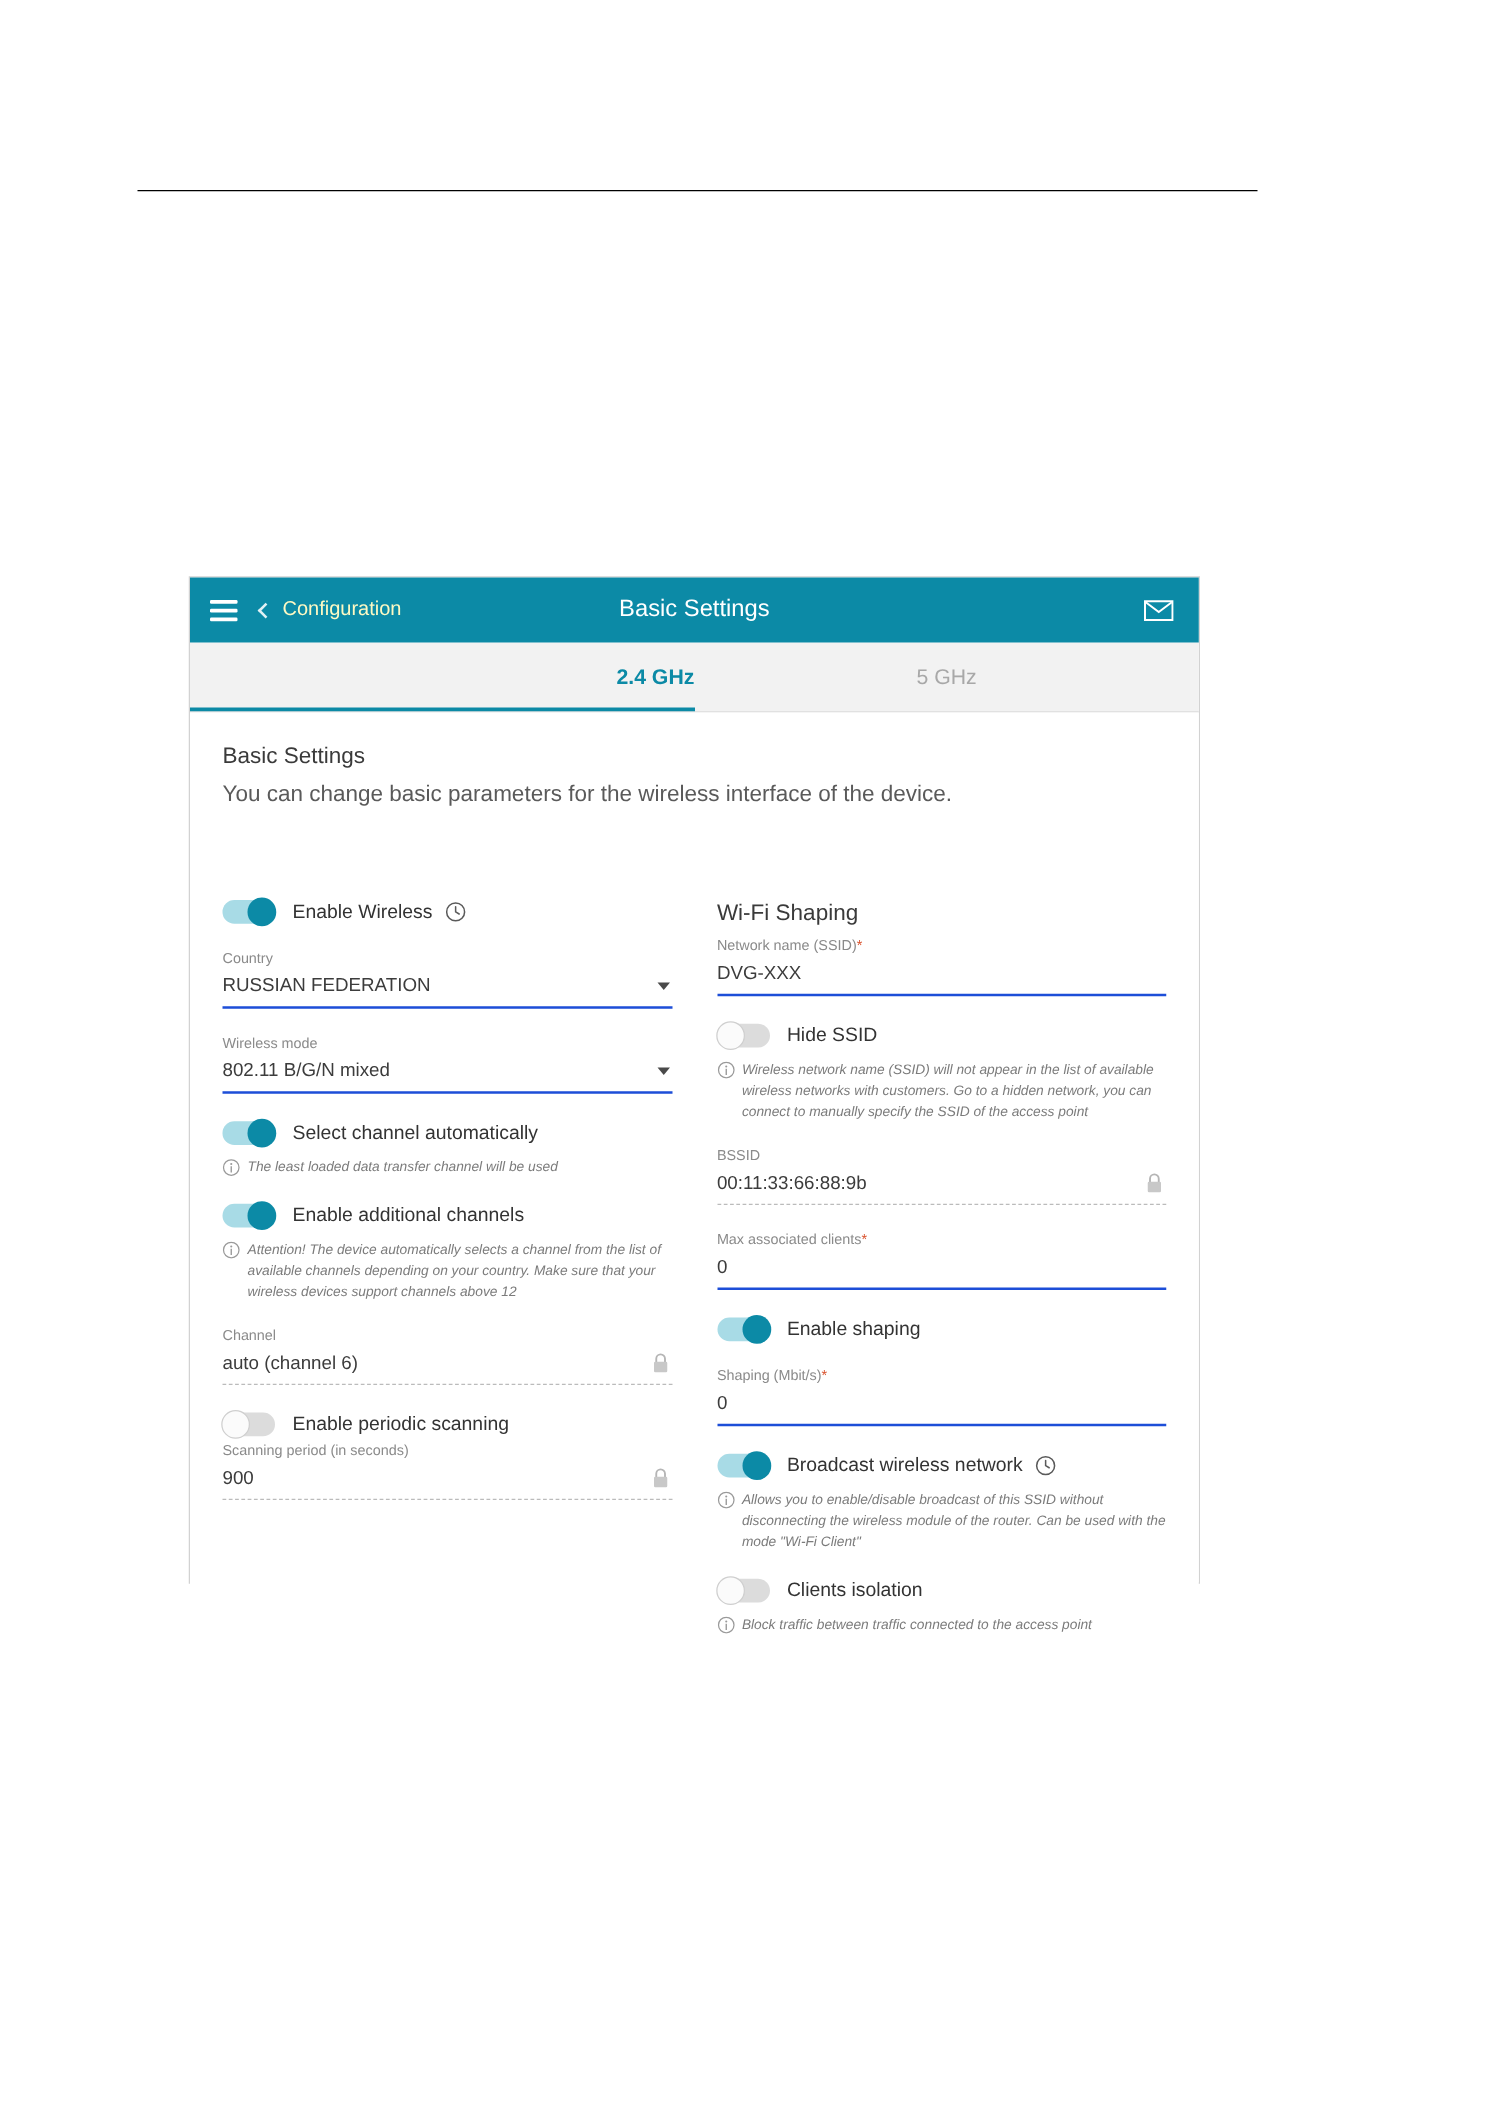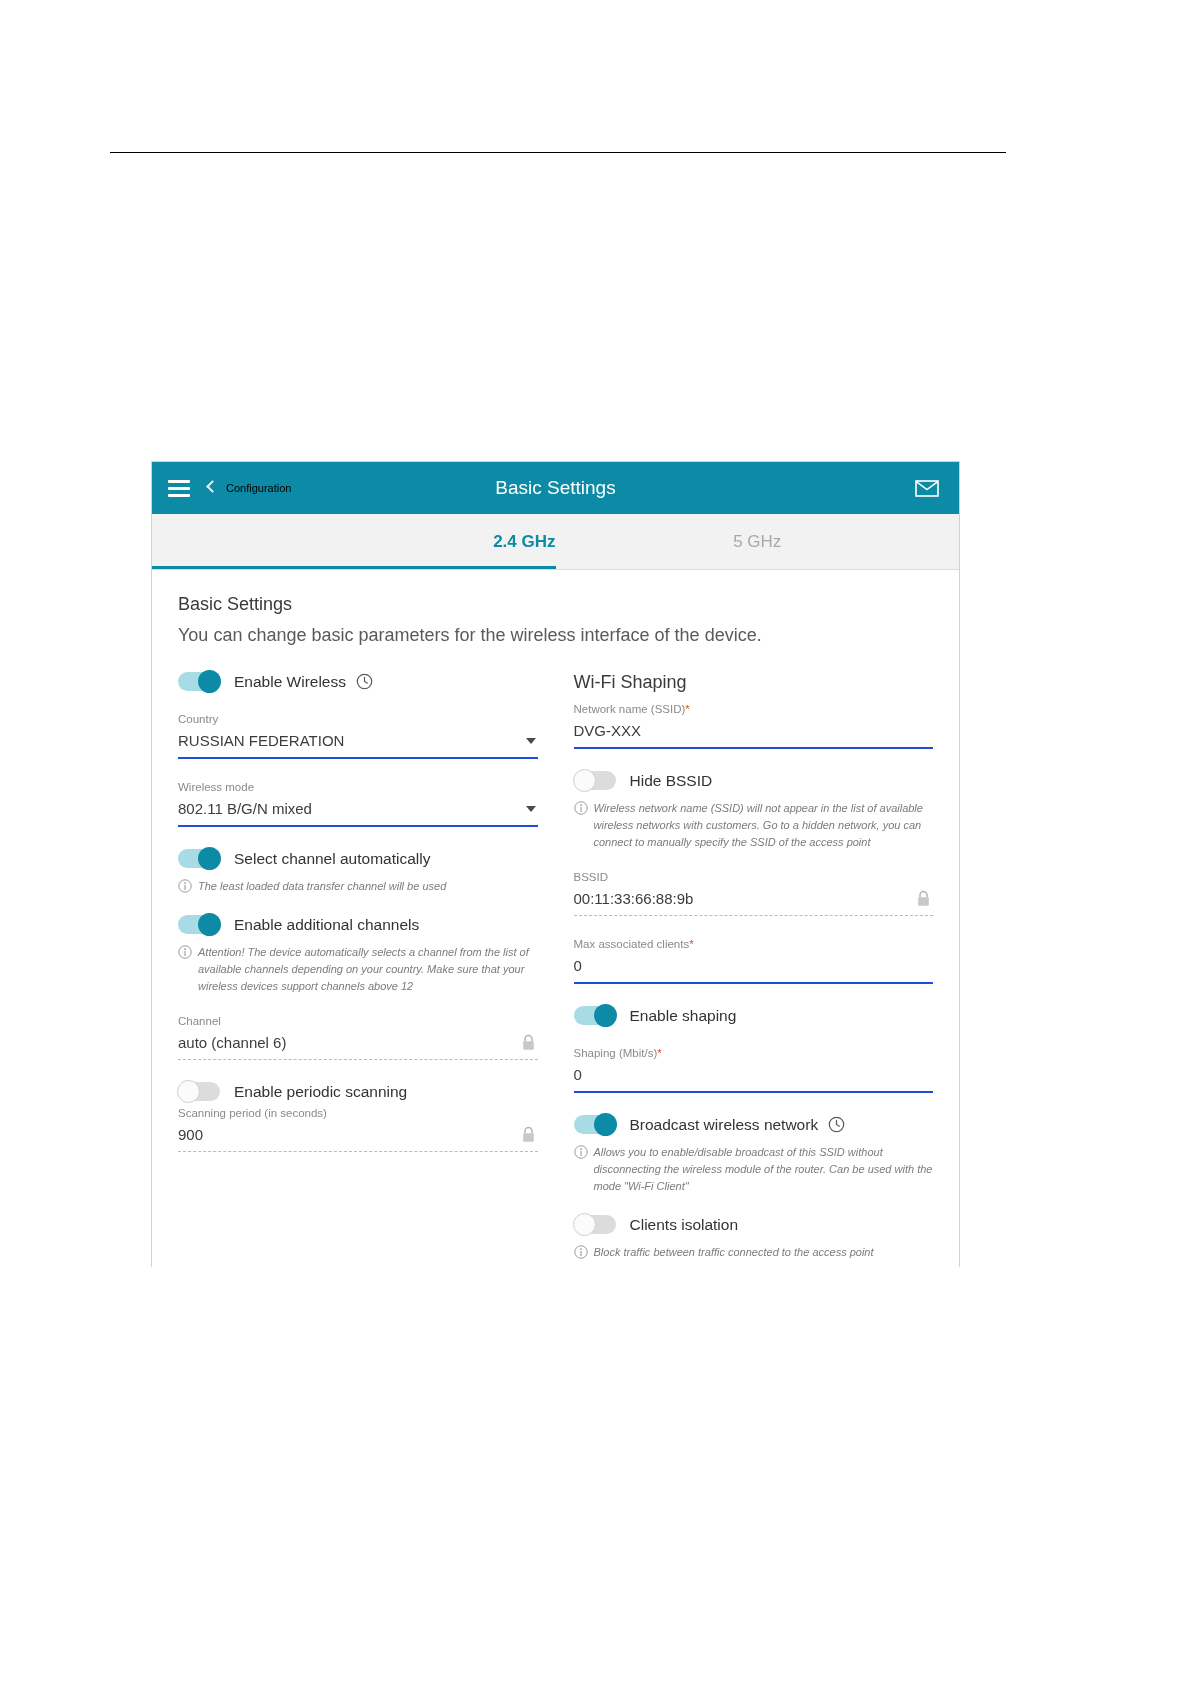--- a/index.html
+++ b/index.html
@@ -41,24 +41,24 @@
     color: #ffffff;
   }
   .hamburger {
     margin-left: 16px;
     width: 22px; height: 17px;
     display: flex; flex-direction: column; justify-content: space-between;
     cursor: pointer;
   }
   .hamburger i { display:block; height: 3px; background:#ffffff; border-radius:1px; }
   .back-link {
-    display: flex; align-items: flex-start;
+    display: flex; align-items: center;
     margin-left: 18px;
-    font-size: 11px;
-    color: #000000;
+    font-size: 16px;
+    color: #fef9c3;
     cursor: pointer;
   }
   .chev {
     display: inline-block;
     width: 9px; height: 9px;
     border-left: 2px solid #e2f1f5;
     border-bottom: 2px solid #e2f1f5;
     transform: rotate(45deg);
     margin-right: 9px;
   }
@@ -111,21 +111,21 @@
     color: #3a3a3a;
     margin: 0 0 10px 0;
   }
   .section-sub {
     font-size: 18px;
     color: #5a5a5a;
     margin: 0 0 26px 0;
   }
 
   .cols { display: flex; gap: 36px; }
-  .col { width: 368px; }
+  .col { width: 368px; margin-top: 48px; }
 
   
   .row-toggle {
     display: flex;
     align-items: center;
     margin: 0 0 6px 0;
   }
   .switch {
     position: relative;
     width: 42px; height: 19px;
@@ -335,21 +335,21 @@
             <div class="field-label">
               <span>Network name (SSID)</span><span class="req">*</span>
             </div>
             <div class="field-value">DVG-XXX</div>
           </div>
 
           <div class="row-toggle">
             <div class="switch off">
               <div class="knob"></div>
             </div>
-            <div class="toggle-label">Hide BSSID</div>
+            <div class="toggle-label">Hide SSID</div>
           </div>
 
           <div class="hint">
             <svg class="i-icon" width="14" height="14" viewBox="0 0 14 14">
               <circle cx="7" cy="7" r="6.2" fill="none" stroke="#9a9a9a" stroke-width="1"></circle>
               <circle cx="7" cy="4.2" r="0.85" fill="#9a9a9a"></circle>
               <rect x="6.45" y="6" width="1.1" height="5" fill="#9a9a9a"></rect>
             </svg>
             <span class="hint-text">Wireless network name (SSID) will not appear in the list of available wireless networks with customers. Go to a hidden network, you can connect to manually specify the SSID of the access point</span>
           </div>

